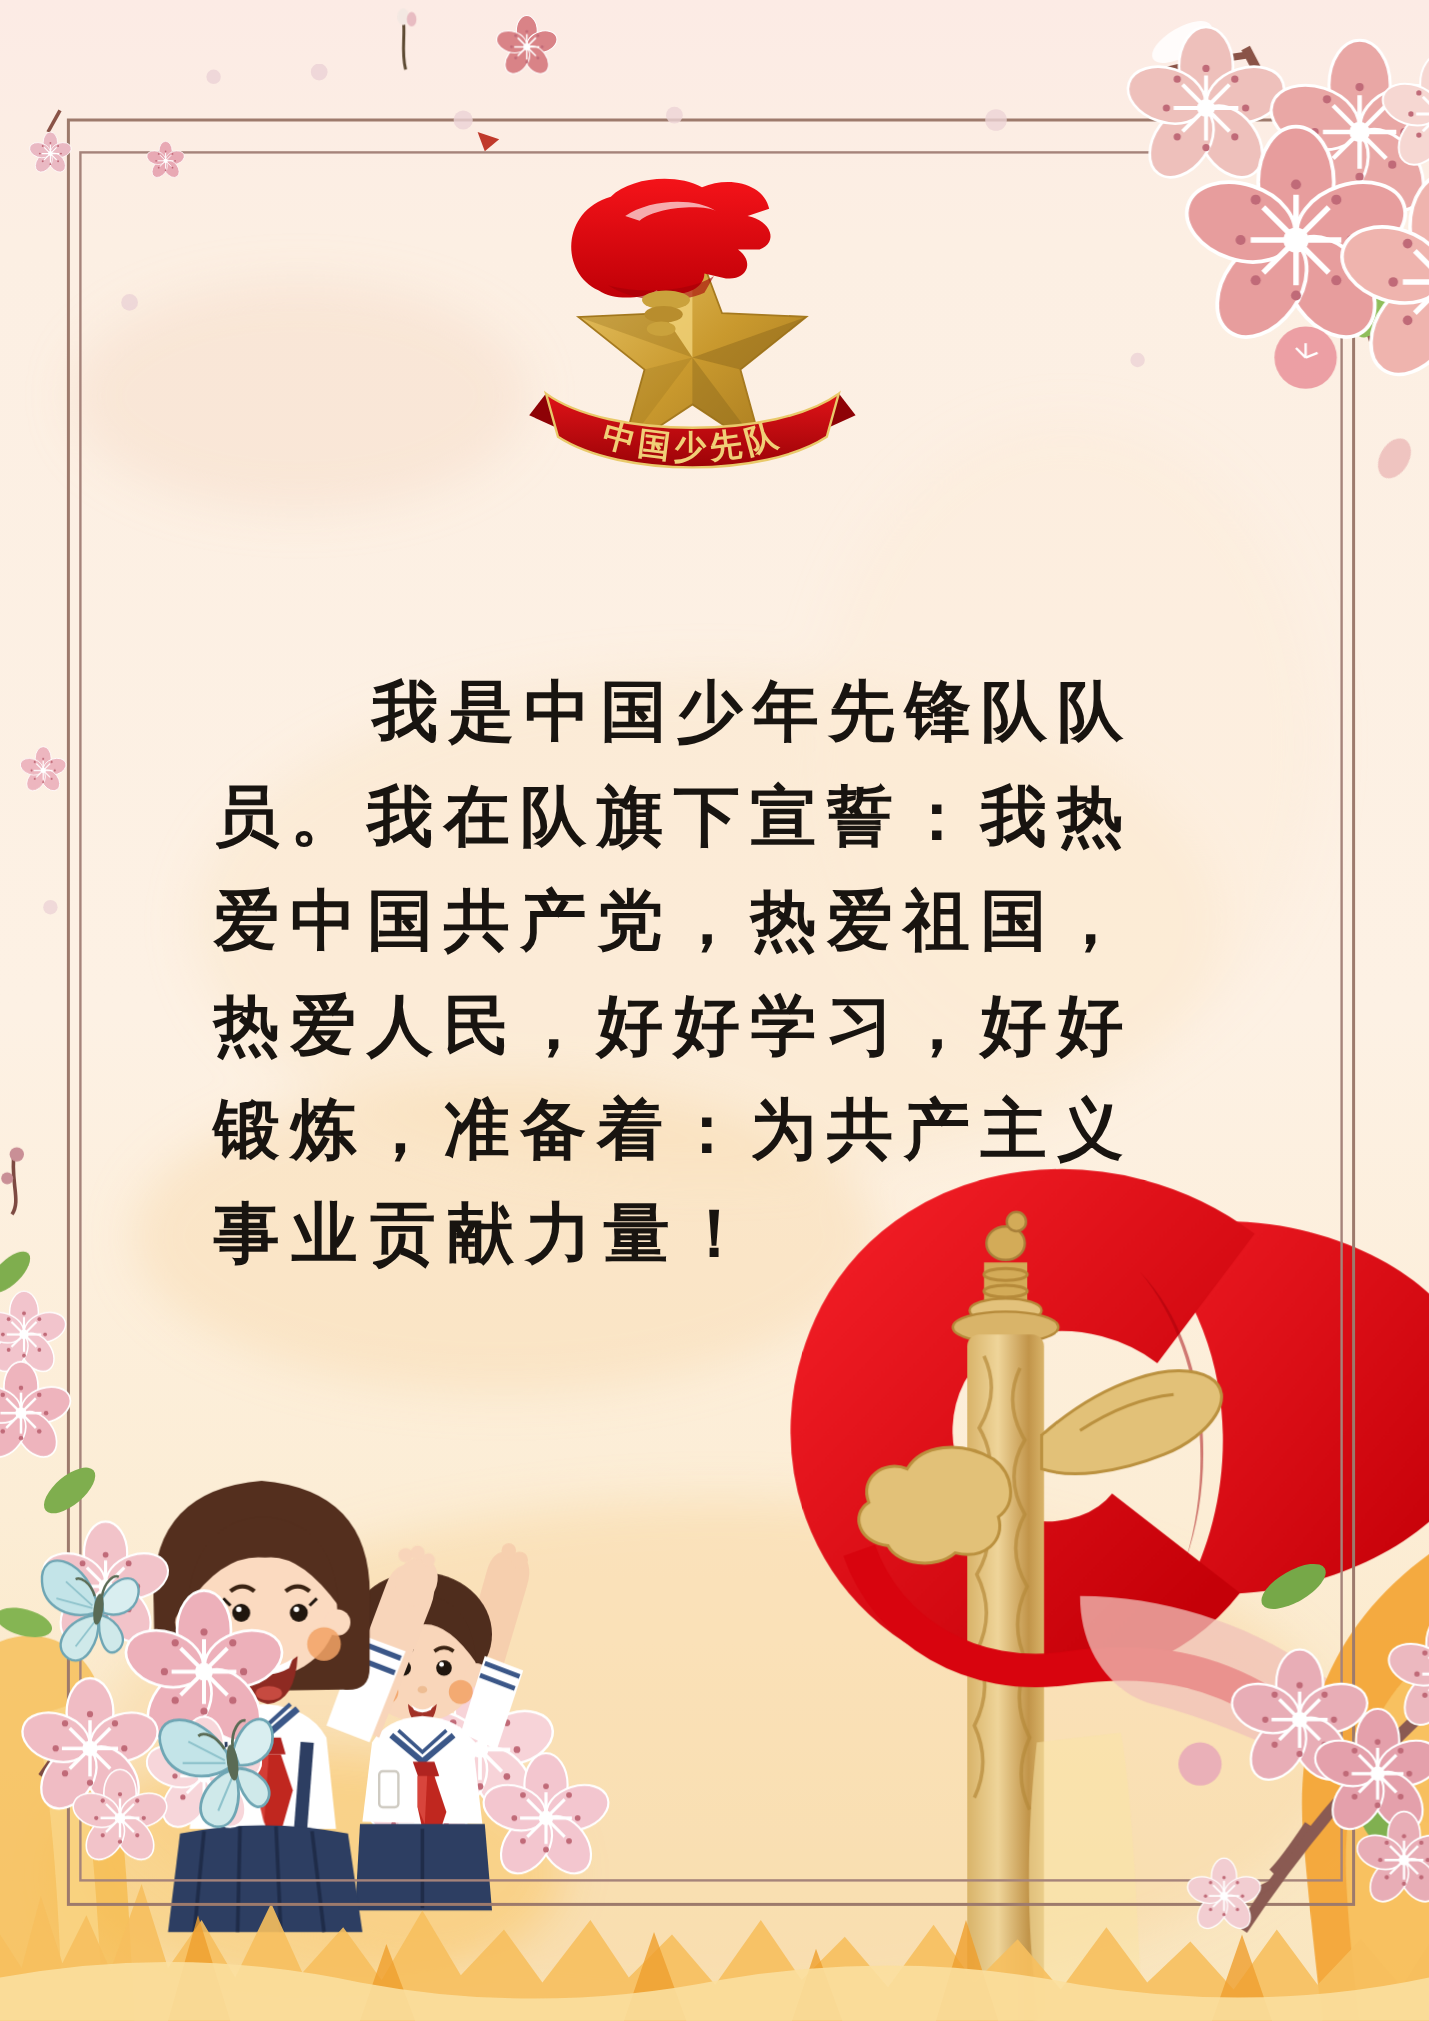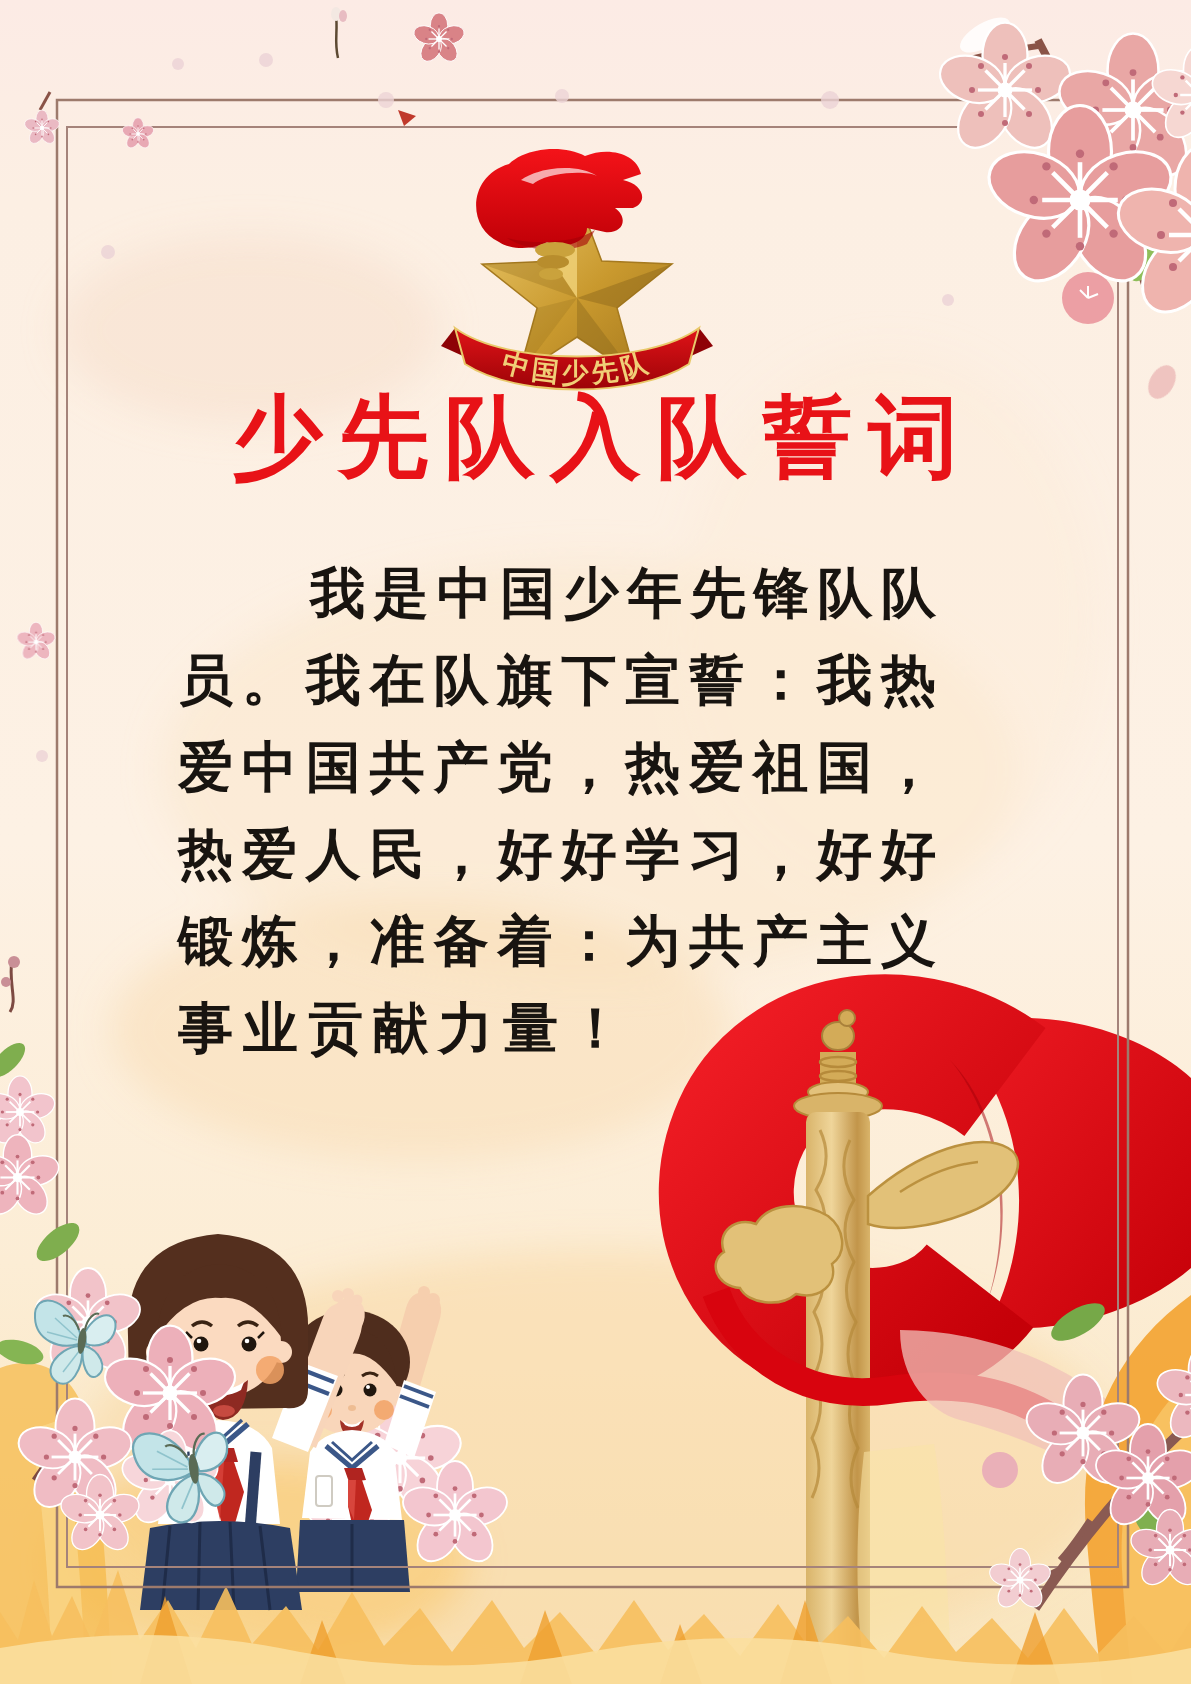--- a/index.html
+++ b/index.html
@@ -367,21 +367,20 @@
     <ellipse cx="1150" cy="1522" rx="26" ry="12" transform="rotate(55 1150 1522)" fill="#80b050"></ellipse>
     <use href="#fl" x="1018" y="1368" width="130" height="130" style="color:#e8adb6"></use>
     <use href="#fl" x="1088" y="1418" width="120" height="120" style="color:#e4a0ab"></use>
     <use href="#fl" x="1150" y="1340" width="110" height="110" style="color:#ecb8bf"></use>
     <use href="#fl" x="985" y="1545" width="70" height="70" style="color:#f2cdd1"></use>
     <use href="#fl" x="1125" y="1505" width="90" height="90" style="color:#e8adb6"></use>
     <circle cx="1000" cy="1470" r="18" fill="#eab0b8"></circle>
   </g>
 </svg>
 
-<div class="title">少先队入队誓词</div>
 
 <div class="oath">
       <div class="oath-line justify indent">
         <span>我</span>
         <span>是</span>
         <span>中</span>
         <span>国</span>
         <span>少</span>
         <span>年</span>
         <span>先</span>

